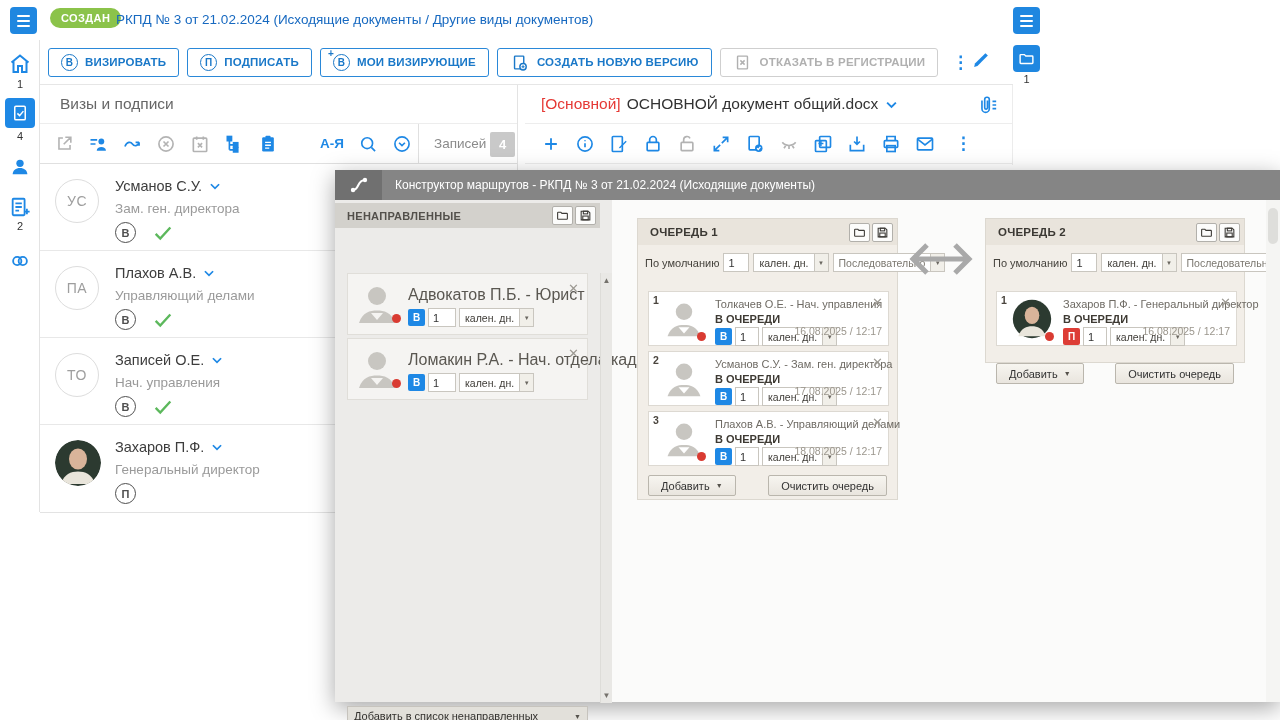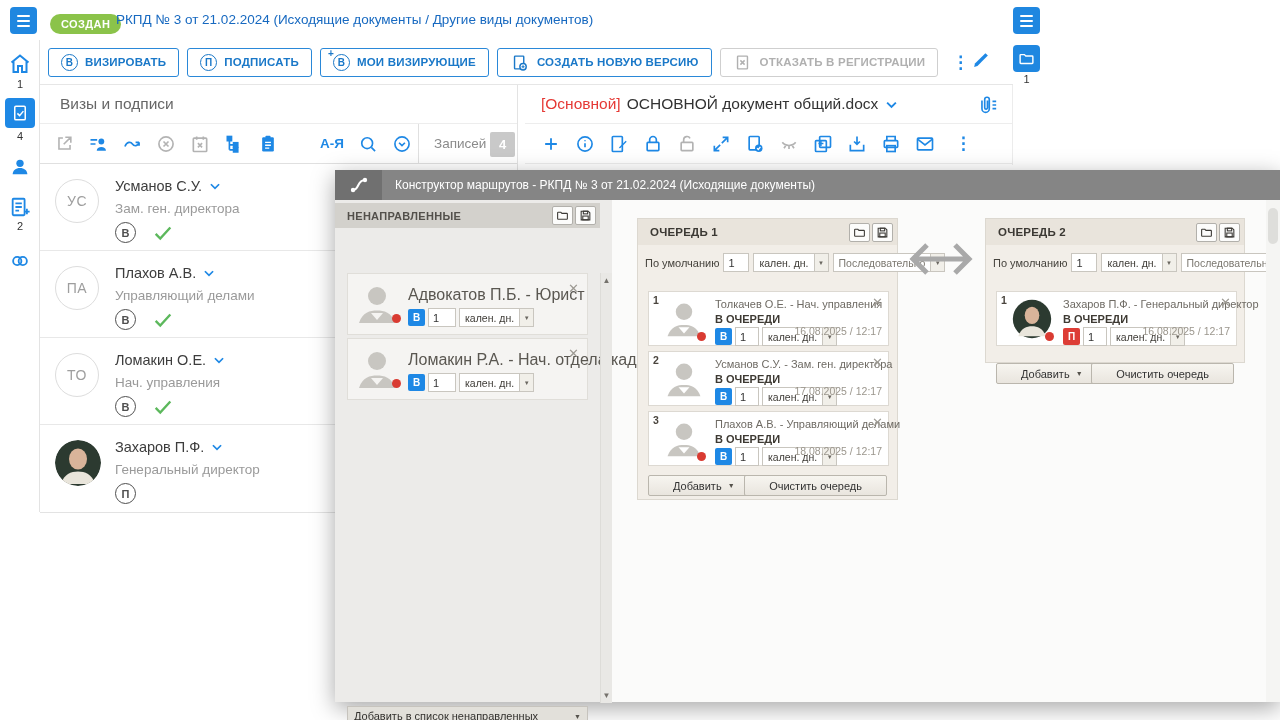--- a/index.html
+++ b/index.html
@@ -5,21 +5,21 @@
   * { margin:0; padding:0; box-sizing:border-box; }
   html,body { background:#fff; }
   body { font-family:"Liberation Sans", sans-serif; }
   #screen { position:relative; width:1280px; height:720px; background:#fff; overflow:hidden; }
 
   
   #topbar { position:absolute; left:0; top:0; width:1280px; height:40px; background:#fff; }
   .hamb { position:absolute; width:27px; height:27px; background:#1f87e0; border-radius:4px;
           display:flex; flex-direction:column; justify-content:center; align-items:center; gap:3px; cursor:pointer; }
   .hamb span { width:13px; height:2px; background:#fff; border-radius:1px; }
-  #status-badge { position:absolute; left:50px; top:14px; height:20px; padding:0 11px; background:#8bc34a;
+  #status-badge { position:absolute; left:50px; top:8px; height:20px; padding:0 11px; background:#8bc34a;
           border-radius:11px; color:#fff; font-size:11px; font-weight:bold; line-height:20px; letter-spacing:.4px; }
   #main-title { position:absolute; left:116px; top:12px; font-size:13.5px; font-weight:500; color:#1769c0; }
 
   
   #toolbar { position:absolute; left:40px; top:40px; width:973px; height:45px; background:#fff;
              border-bottom:1px solid #e6e6e6; display:flex; align-items:center; padding-left:8px; gap:8px; }
   .tbtn { display:flex; align-items:center; gap:7px; height:29px; padding:0 12px; background:#fff;
           border:1px solid #2a88d8; border-radius:3px; color:#1a78c8; font-size:11.5px; font-weight:600;
           letter-spacing:.2px; cursor:pointer; white-space:nowrap; }
   .tbtn.disabled { border-color:#cfcfcf; color:#b0b0b0; cursor:default; }
@@ -109,21 +109,21 @@
   .q-defaults { position:absolute; left:0; top:32px; right:0; height:23px; display:flex; align-items:center; padding:0 7px; gap:4px; }
   .q-defaults .lbl { font-size:11px; color:#45423c; white-space:nowrap; }
   .sel.mode .txt { color:#7b776f; }
   .qitem { position:absolute; left:10px; width:241px; height:55px; background:#fff; border:1px solid #ddd9d2; }
   .qnum { position:absolute; left:4px; top:2px; font-size:10.5px; font-weight:bold; color:#4a453e; }
   .qitem .sil { position:absolute; left:14px; top:6px; }
   .qname { position:absolute; left:66px; top:6px; font-size:11px; color:#6e6a63; white-space:nowrap; }
   .qstatus { position:absolute; left:66px; top:21px; font-size:11px; font-weight:bold; color:#3e3a33; }
   .qdate { position:absolute; right:6px; bottom:8px; font-size:10.5px; color:#9b968d; }
   .qbtn { position:absolute; height:21px; background:linear-gradient(#f7f5f0,#e9e5de); border:1px solid #bab6ad; border-radius:2px;
-          font-size:11px; color:#333; display:flex; align-items:center; gap:6px; padding:0 24px; cursor:pointer; }
+          font-size:11px; color:#333; display:flex; align-items:center; gap:6px; padding:0 12px; cursor:pointer; }
   #swap-arrow { position:absolute; left:570px; top:66px; }
   #modal-scroll { position:absolute; left:931px; top:30px; width:14px; height:502px; background:#f5f5f3; }
   #modal-scroll .thumb { position:absolute; left:2px; top:8px; width:10px; height:36px; background:#dededb; border-radius:5px; }
 </style>
 </head>
 <body>
 
 <div id="screen">
 
   <div id="topbar">
@@ -316,21 +316,21 @@
         </div>
       <div class="vrole">Управляющий делами</div>
       <div class="vbadge">В</div>
       <svg class="vcheck" width="22" height="22" viewBox="0 0 24 24" fill="none" stroke="#5cb85c" stroke-width="2.6">
           <path d="M4 13l5 5L20 6"></path>
         </svg>
     </div>
     <div class="vrow">
       <div class="avatar">ТО</div>
       <div class="vname">
-          <span>Ломакин О.Е.</span>
+          <span>Записей О.Е.</span>
         <svg width="14" height="14" viewBox="0 0 24 24" fill="none" stroke="#1e88e5" stroke-width="3">
             <path d="M5 9l7 7 7-7"></path>
           </svg>
         </div>
       <div class="vrole">Нач. управления</div>
       <div class="vbadge">В</div>
       <svg class="vcheck" width="22" height="22" viewBox="0 0 24 24" fill="none" stroke="#5cb85c" stroke-width="2.6">
           <path d="M4 13l5 5L20 6"></path>
         </svg>
     </div>

